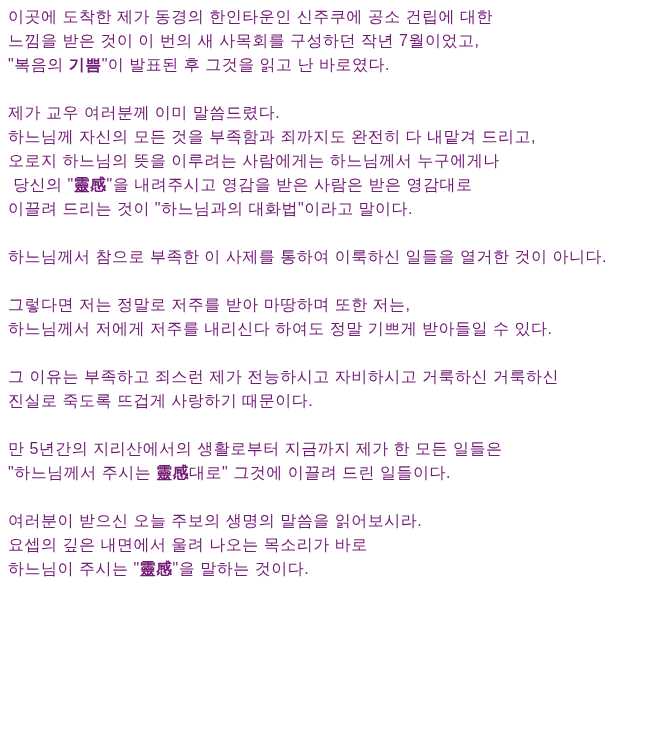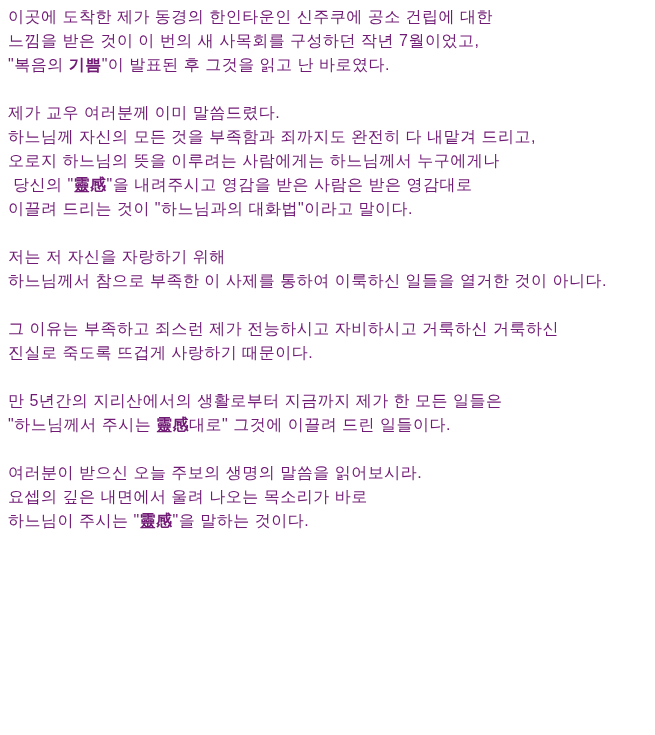--- a/index.html
+++ b/index.html
@@ -44,24 +44,25 @@
       <div class="line"><span class="seg">"복음의 </span><span class="seg bold">기쁨</span><span class="seg">"이 발표된 후 그것을 읽고 난 바로였다.</span></div>
     </div>
     <div class="para">
       <div class="line"><span class="seg">제가 교우 여러분께 이미 말씀드렸다.</span></div>
       <div class="line"><span class="seg">하느님께 자신의 모든 것을 부족함과 죄까지도 완전히 다 내맡겨 드리고,</span></div>
       <div class="line"><span class="seg">오로지 하느님의 뜻을 이루려는 사람에게는 하느님께서 누구에게나</span></div>
       <div class="line"><span class="seg"> 당신의 "</span><span class="seg bold">靈感</span><span class="seg">"을 내려주시고 영감을 받은 사람은 받은 영감대로</span></div>
       <div class="line"><span class="seg">이끌려 드리는 것이 "하느님과의 대화법"이라고 말이다.</span></div>
     </div>
     <div class="para">
-      <div class="line"><span class="seg">저는 저 자신을 자랑하기 위해</span></div>
       <div class="line"><span class="seg">하느님께서 참으로 부족한 이 사제를 통하여 이룩하신 일들을 열거한 것이 아니다.</span></div>
     </div>
     <div class="para">
+      <div class="line"><span class="seg">그렇다면 저는 정말로 저주를 받아 마땅하며 또한 저는,</span></div>
+      <div class="line"><span class="seg">하느님께서 저에게 저주를 내리신다 하여도 정말 기쁘게 받아들일 수 있다.</span></div>
     </div>
     <div class="para">
       <div class="line"><span class="seg">그 이유는 부족하고 죄스런 제가 전능하시고 자비하시고 거룩하신 거룩하신</span></div>
       <div class="line"><span class="seg">진실로 죽도록 뜨겁게 사랑하기 때문이다.</span></div>
     </div>
     <div class="para">
       <div class="line"><span class="seg">만 5년간의 지리산에서의 생활로부터 지금까지 제가 한 모든 일들은</span></div>
       <div class="line"><span class="seg">"하느님께서 주시는 </span><span class="seg bold">靈感</span><span class="seg">대로" 그것에 이끌려 드린 일들이다.</span></div>
     </div>
     <div class="para">

